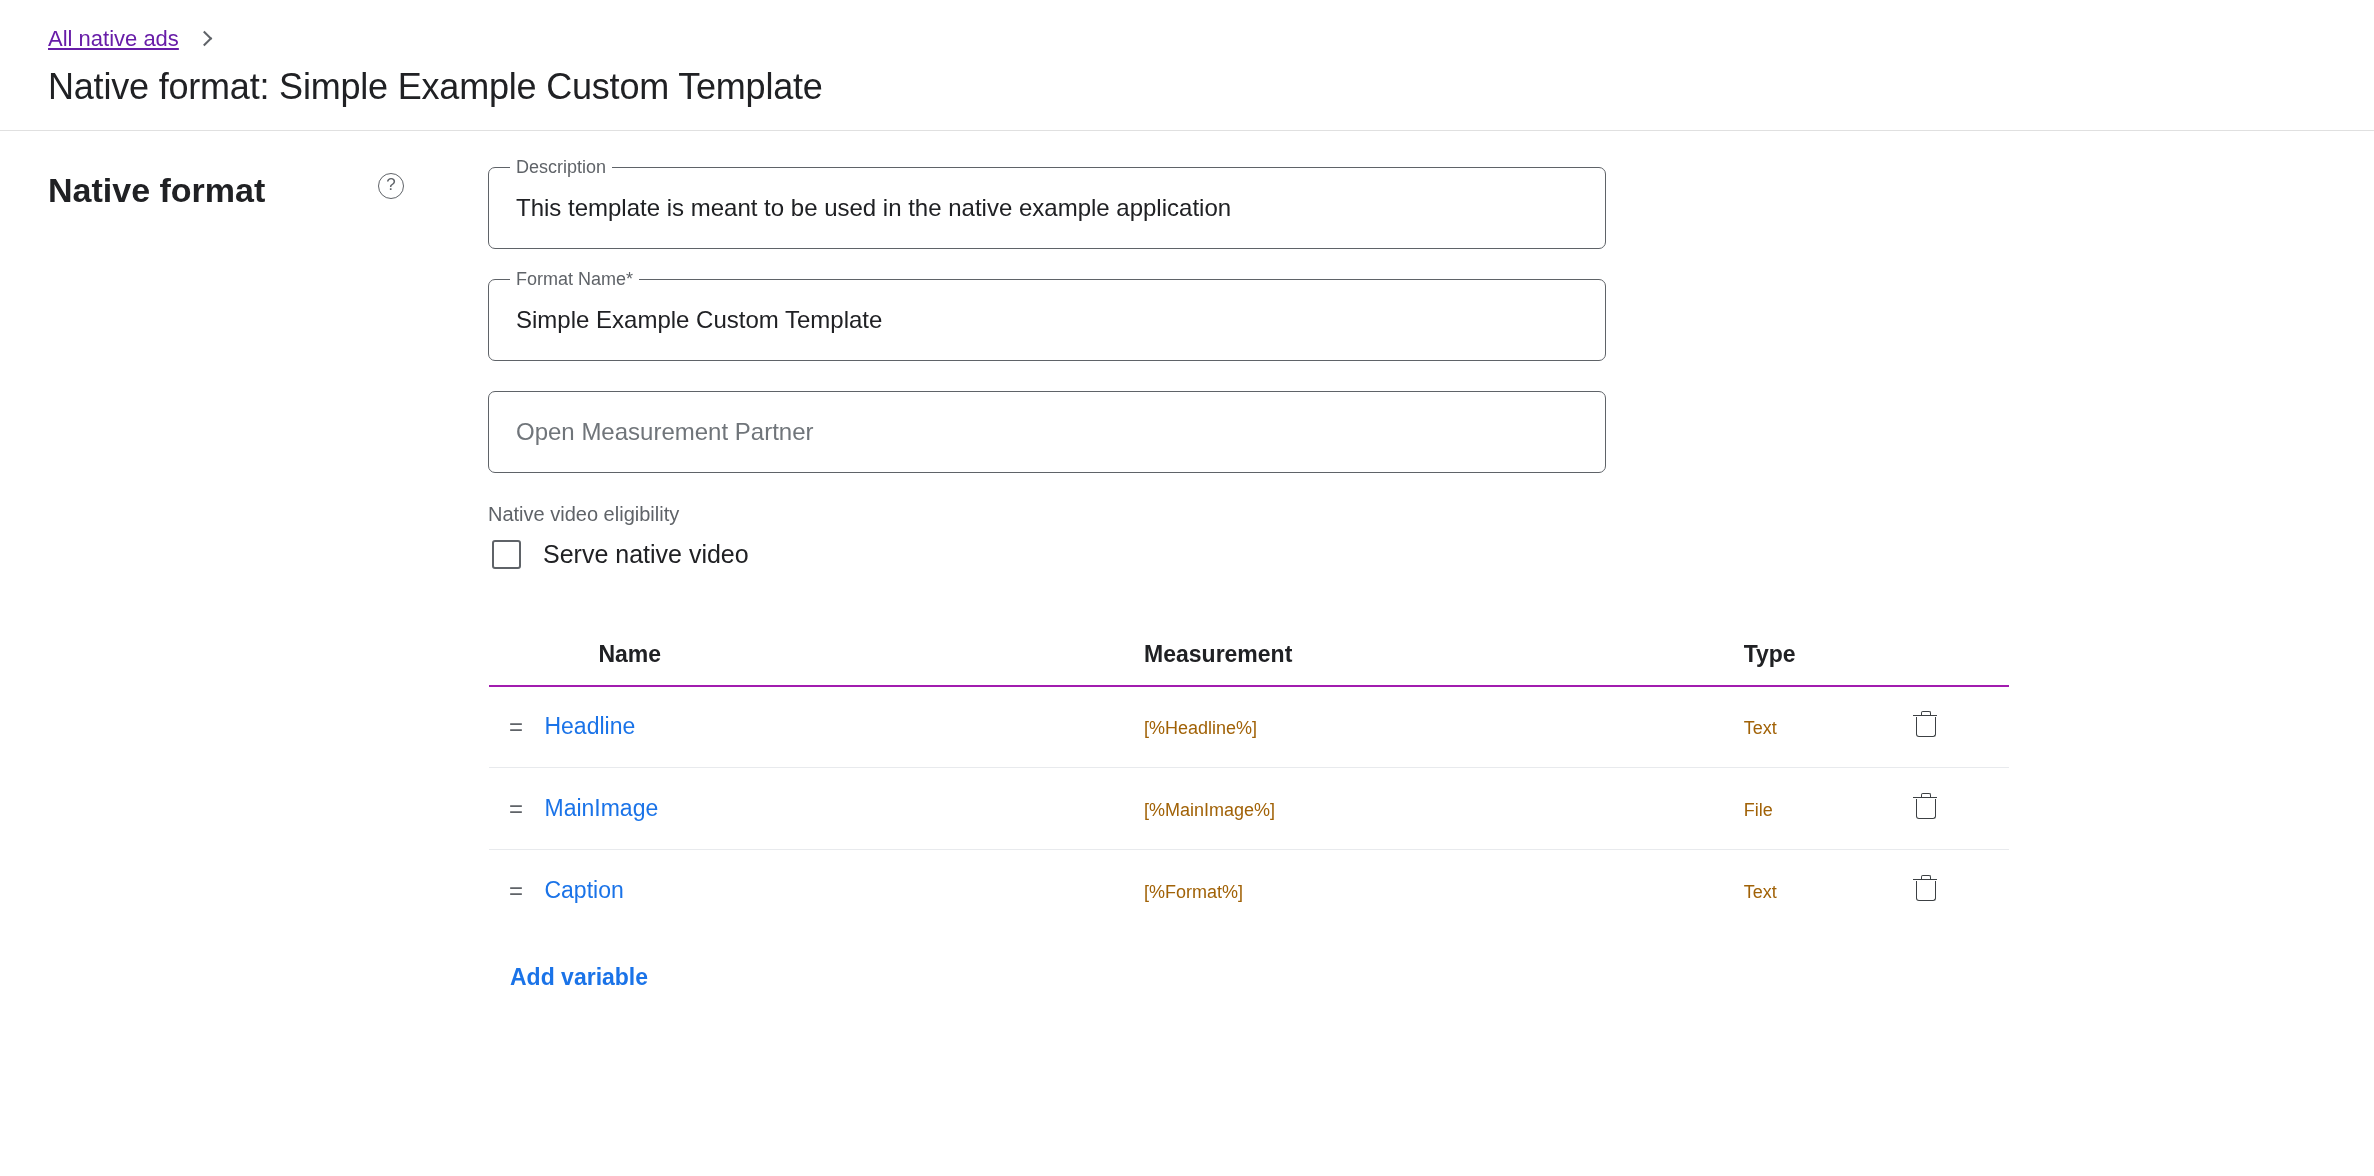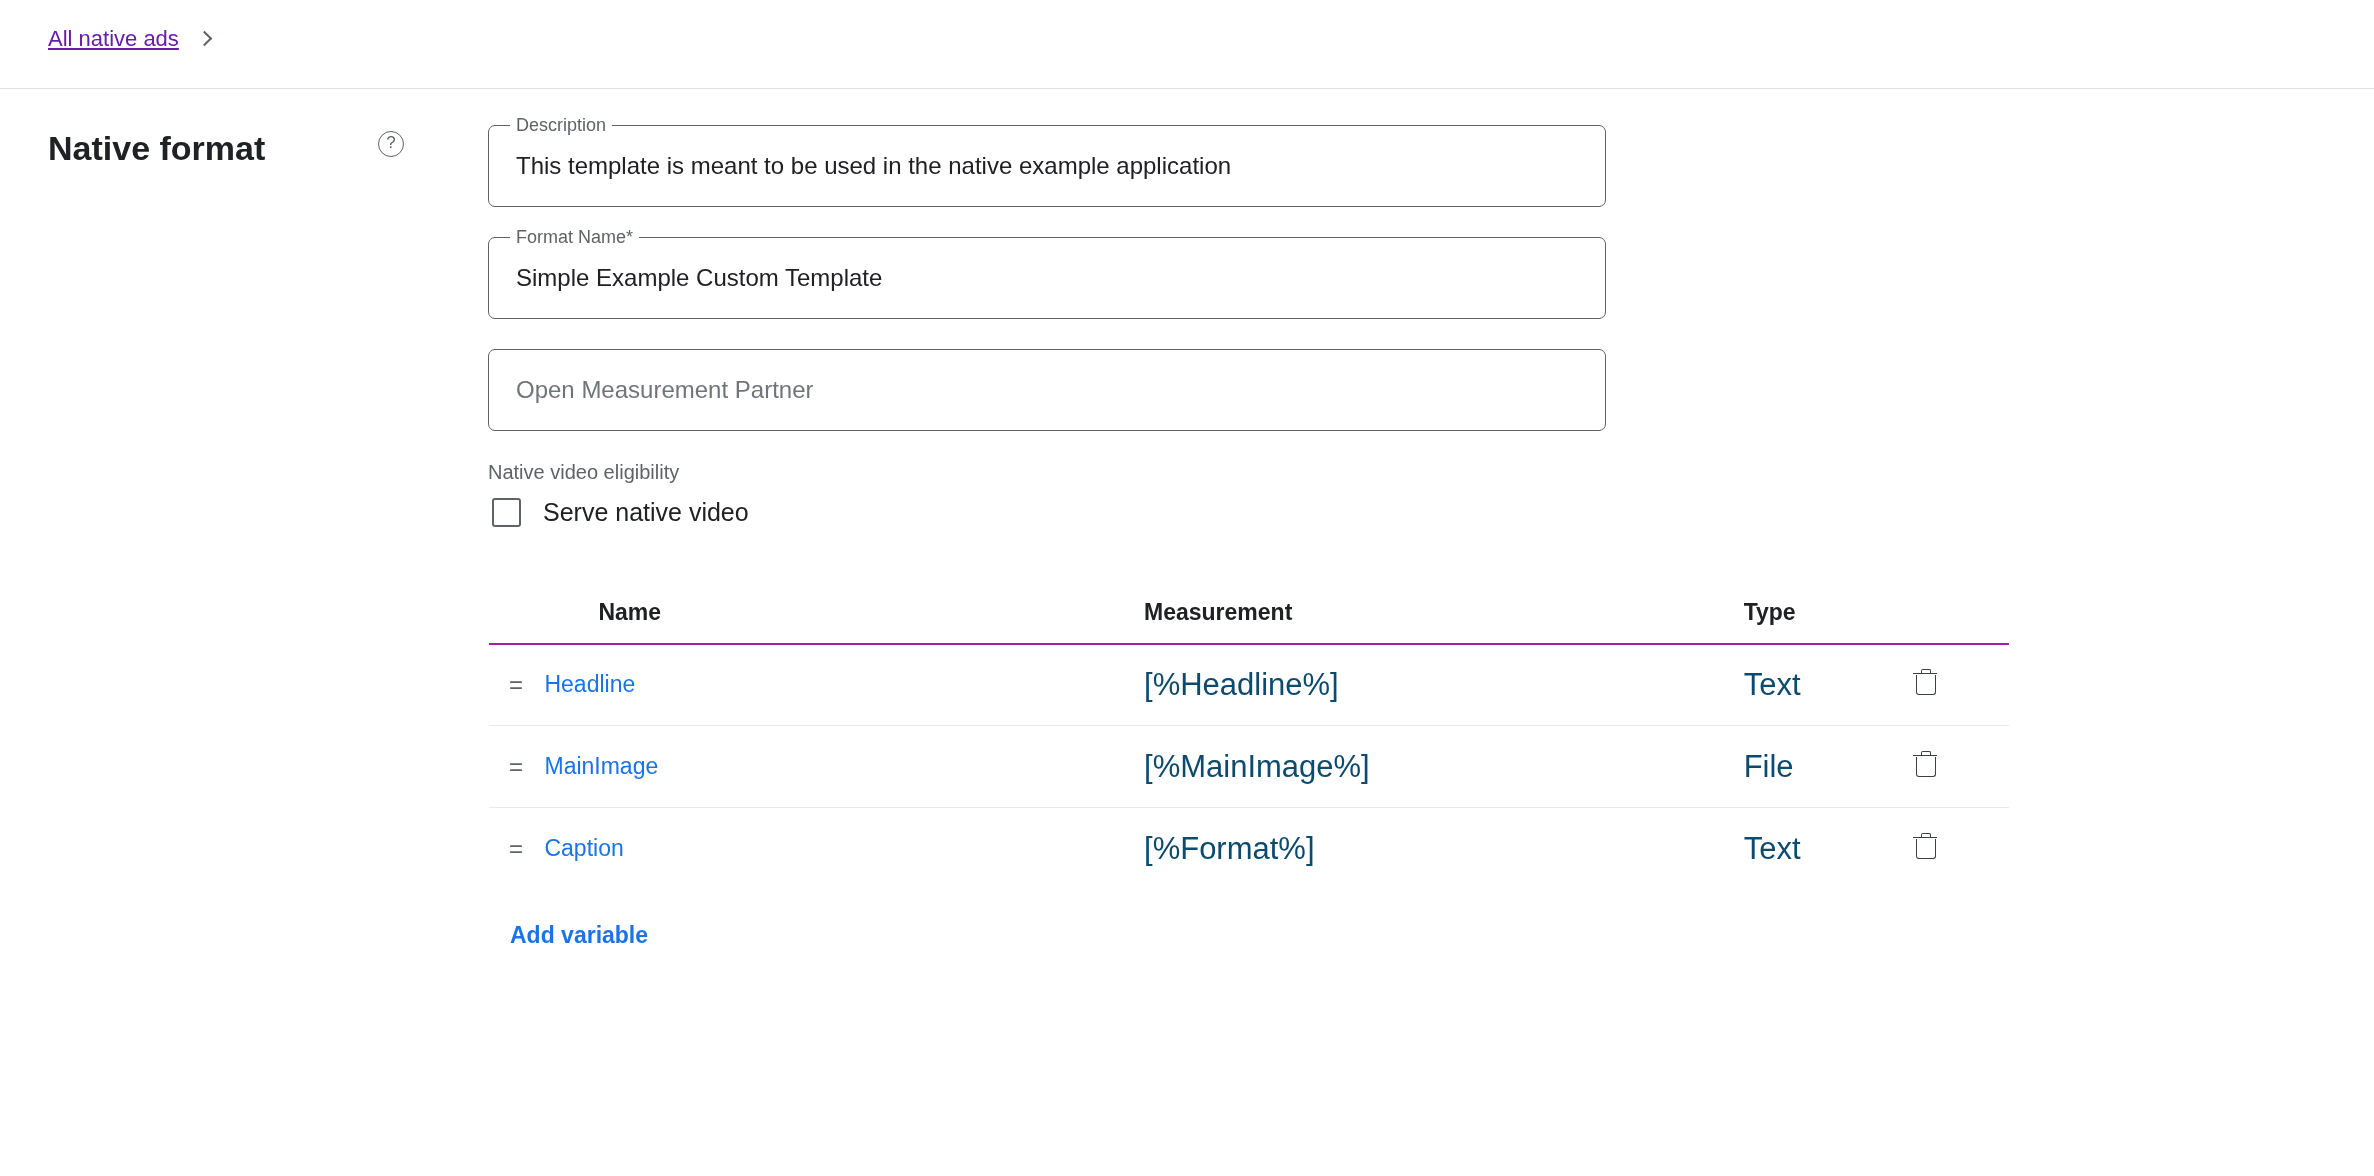--- a/index.html
+++ b/index.html
@@ -191,21 +191,21 @@
     font-size: 24px;
     cursor: grab;
     user-select: none;
     letter-spacing: -1px;
   }
   .var-link {
     color: #1a73e8;
     cursor: pointer;
     font-size: 23px;
   }
-  .cell-text { color: #0c4a6e; font-size: 31px; }
+  .cell-text { color: #a16207; font-size: 18px; }
 
   .trash-icon {
     display: inline-block;
     cursor: pointer;
     width: 22px;
     height: 24px;
     position: relative;
   }
   .trash-icon::before {
     content: "";
@@ -242,20 +242,21 @@
   }
 </style>
 </head>
 <body>
 
 <div class="page-header">
   <div class="breadcrumb">
     <span class="breadcrumb-link">All native ads</span>
     <span class="breadcrumb-chevron"></span>
   </div>
+  <div class="page-title">Native format: Simple Example Custom Template</div>
 </div>
 
 <div class="content">
 
   <div class="section-label-col">
     <div class="section-label">Native format</div>
     <div class="help-icon">?</div>
   </div>
 
   <div class="form-col">

